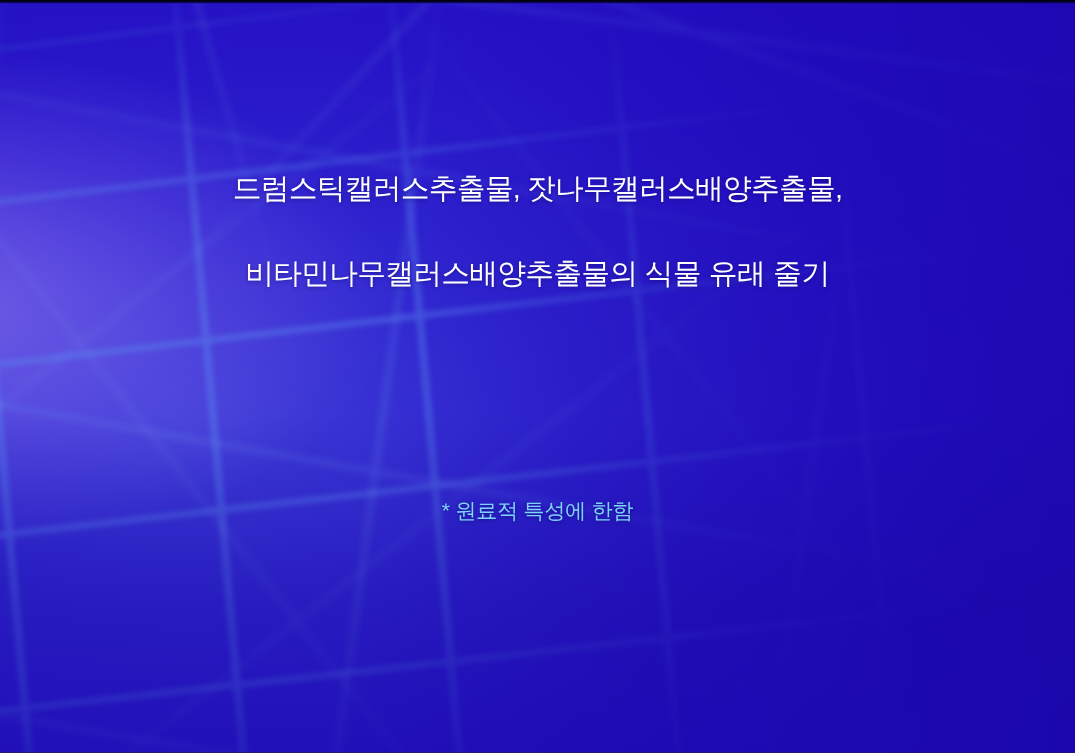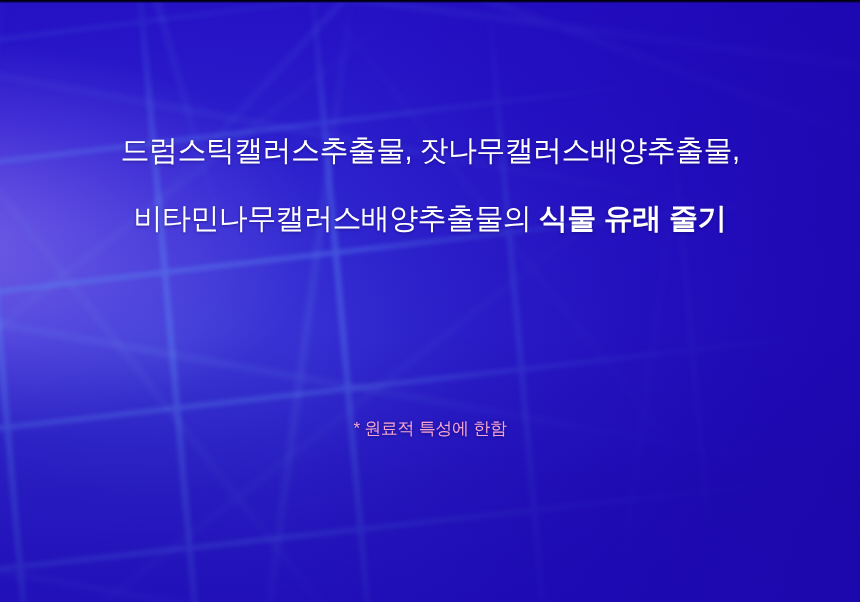--- a/index.html
+++ b/index.html
@@ -117,43 +117,43 @@
   }
 
   .headline {
     position: absolute;
     left: 0;
     right: 0;
     top: 116px;
   }
 
   .hl-line {
-    font-size: 29px;
+    font-size: 23px;
     line-height: 68px;
     letter-spacing: -0.6px;
     white-space: nowrap;
     font-weight: 400;
     text-shadow: 0 1px 3px rgba(10,4,80,0.45);
   }
 
   .hl-line b {
-    font-weight: 700;
+    font-weight: 400;
     letter-spacing: -0.3px;
   }
 
   .footnote {
     position: absolute;
     left: 0;
     right: 0;
-    top: 417px;
+    top: 397px;
     font-size: 17px;
     line-height: 24px;
     font-weight: 400;
     letter-spacing: -0.3px;
-    color: #f9a8d4;
+    color: #7dd3fc;
     text-shadow: 0 1px 3px rgba(10,4,80,0.5);
   }
 </style>
 </head>
 <body>
 
 <div id="banner">
 
   <div class="bg-base"></div>
   <div class="bg-violet"></div>

